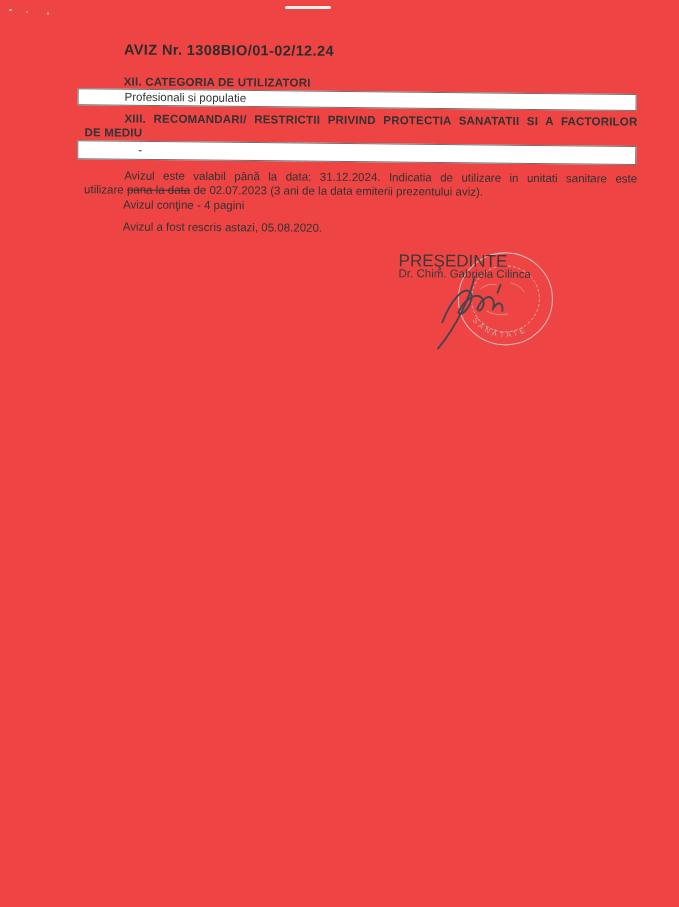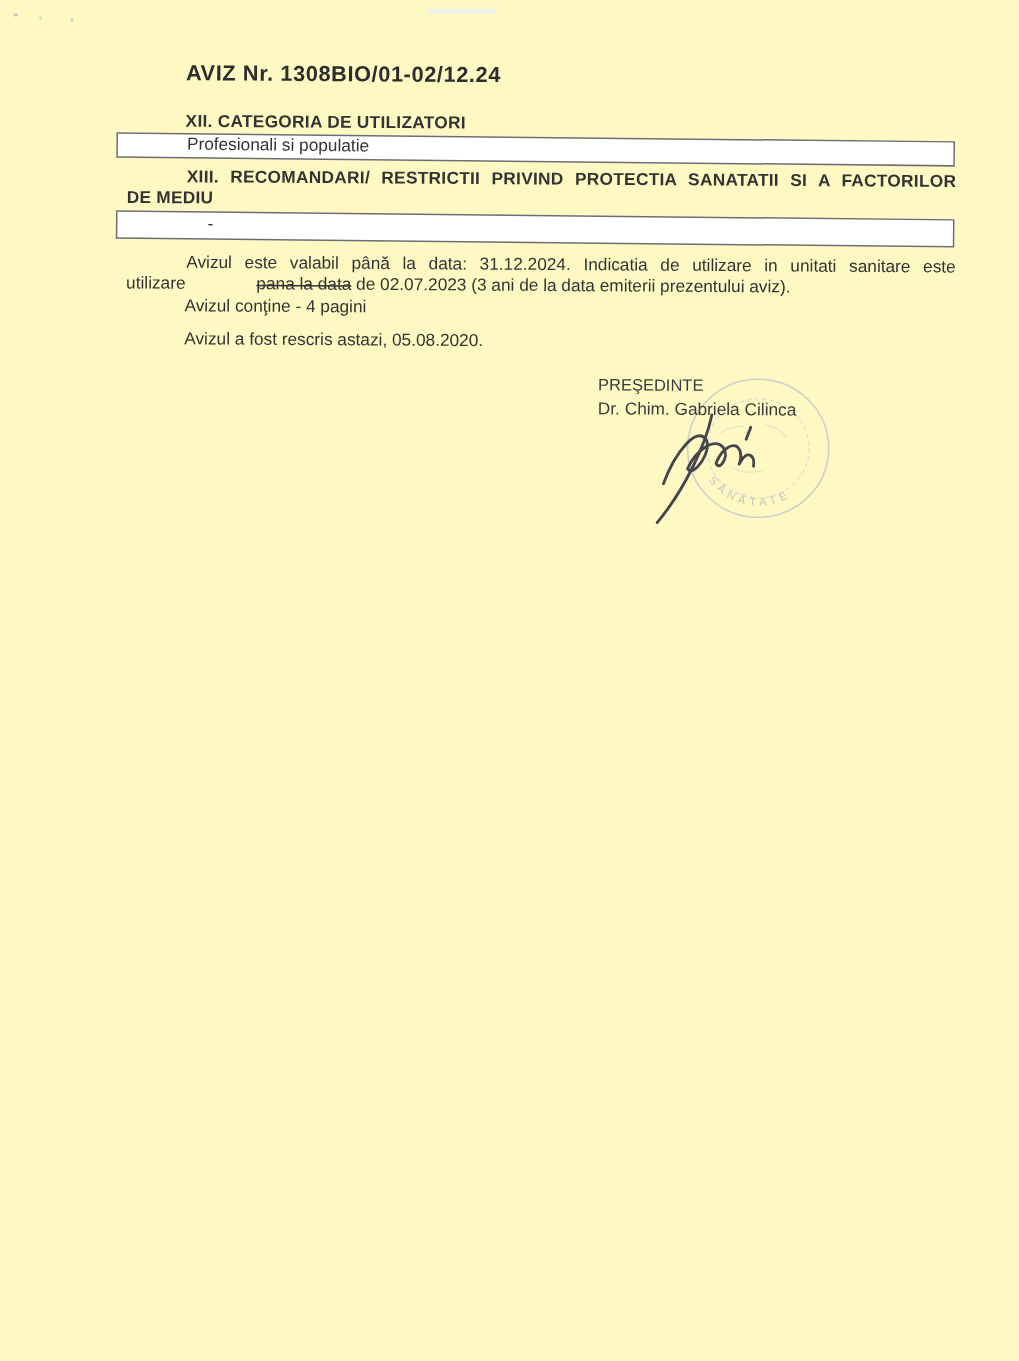--- a/index.html
+++ b/index.html
@@ -1,19 +1,19 @@
 <!DOCTYPE html>
 <html><head>
 <meta charset="utf-8">
 <style>
   html,body{margin:0;padding:0;background:#fff;}
   .page{
     position:relative;
     width:679px;height:907px;
-    background:#fef9c3;
+    background:#ef4444;
     overflow:hidden;
     font-family:"Liberation Sans", sans-serif;
     color:#2f2f2f;
   }
   .content{
     position:absolute;left:0;top:0;width:679px;height:500px;
     transform:rotate(0.35deg);
     transform-origin:40px 40px;
   }
   .abs{position:absolute;}
@@ -43,25 +43,25 @@
   .box1{top:88px;height:17px;}
   .box2{top:140px;height:19px;}
   .box1 .val{margin:1px 0 0 46px;font-size:11.5px;color:#333;}
   .box2 .val{margin:2px 0 0 60px;font-size:11.5px;color:#333;}
   .validity{
     left:85px;top:169px;width:553px;
     font-size:11.5px;line-height:13.5px;color:#333;
   }
   .validity .l1{display:block;text-indent:40px;text-align:justify;text-align-last:justify;word-spacing:1px;}
   .validity .l2{display:block;}
-  .struck{text-decoration:line-through;text-decoration-thickness:1px;margin-left:44px;}
+  .struck{text-decoration:line-through;text-decoration-thickness:1px;}
   .note{font-size:11.5px;color:#333;}
   .pages-note{left:124px;top:198px;}
   .rewrite-note{left:124px;top:220px;}
-  .sig-role{left:400px;top:249px;font-size:11px;color:#3a3a3a;z-index:3;}
+  .sig-role{left:400px;top:249px;font-size:17px;color:#3a3a3a;z-index:3;}
   .sig-name{left:400px;top:265px;font-size:11.5px;color:#3a3a3a;z-index:3;}
   .stamp{left:452px;top:246px;z-index:1;opacity:0.85;}
   .signature{left:432px;top:268px;z-index:4;}
   .footer{
     left:0;top:889px;width:620px;
     font-family:"Liberation Serif", serif;
     font-size:12.5px;color:#2e2e2e;margin-top:40px;
   }
   .artifact{position:absolute;background:#c6c6c6;border-radius:50%;}
   .a1{left:9px;top:9px;width:3px;height:2px;}

